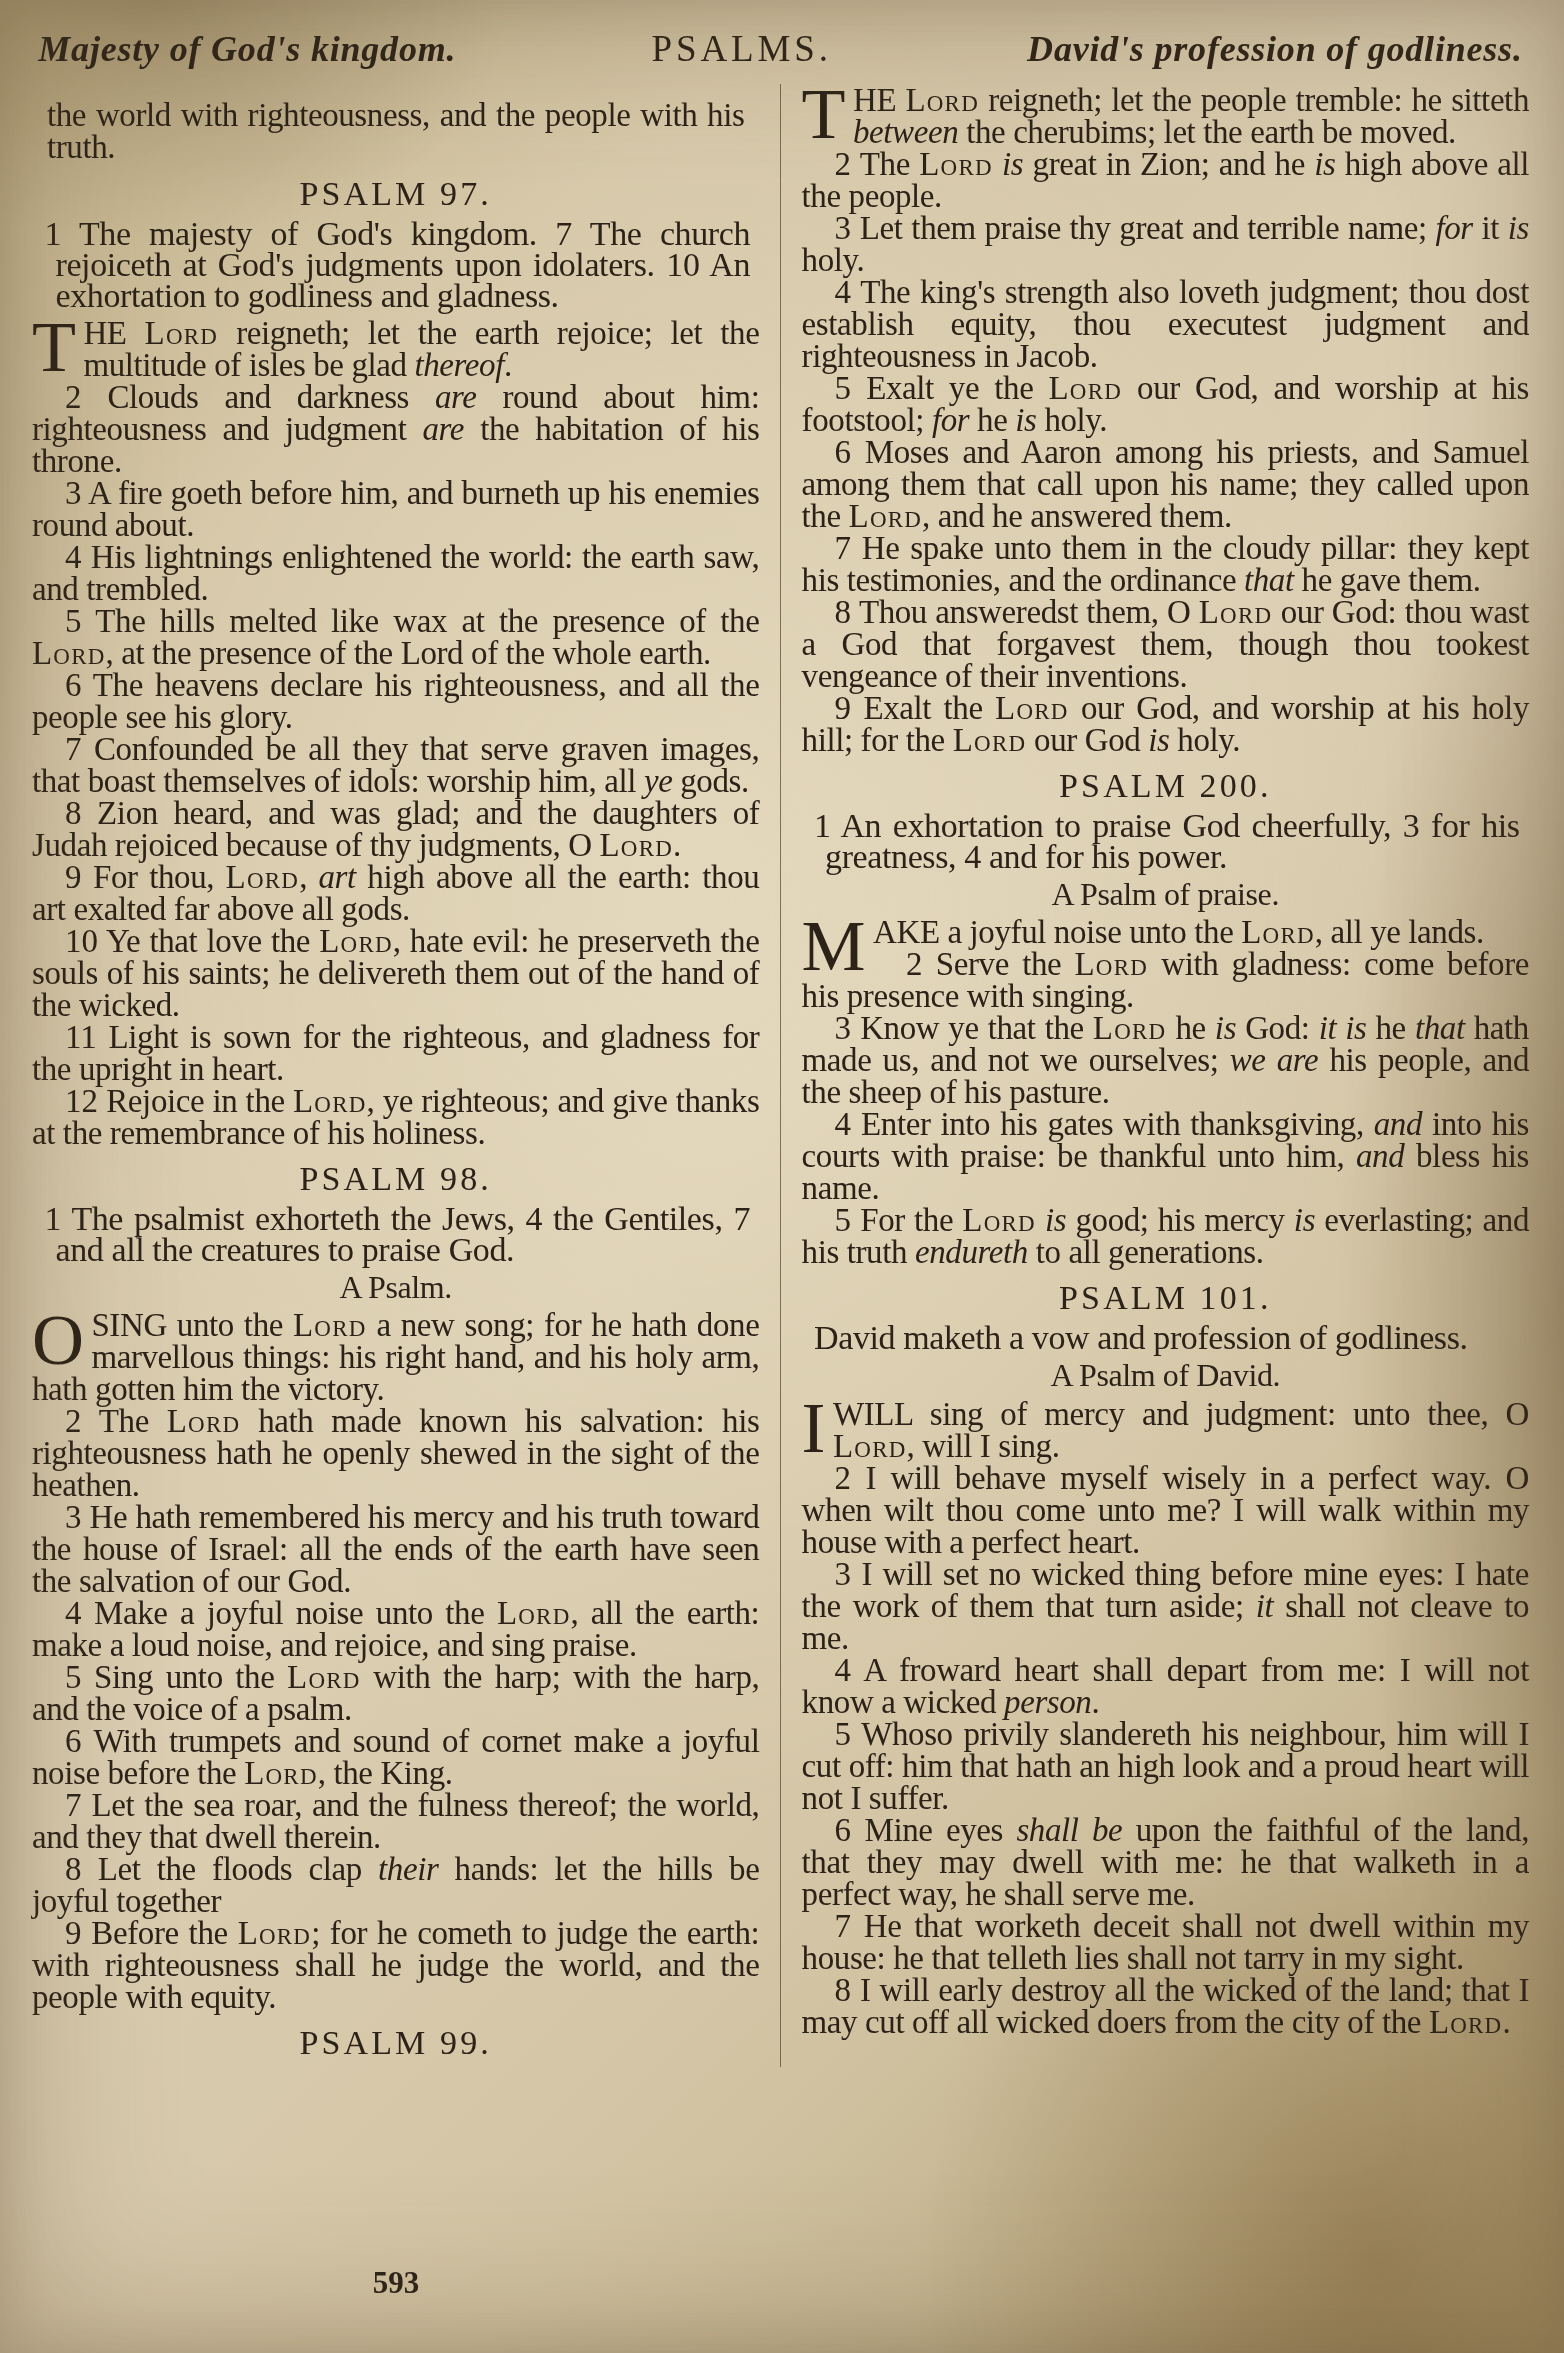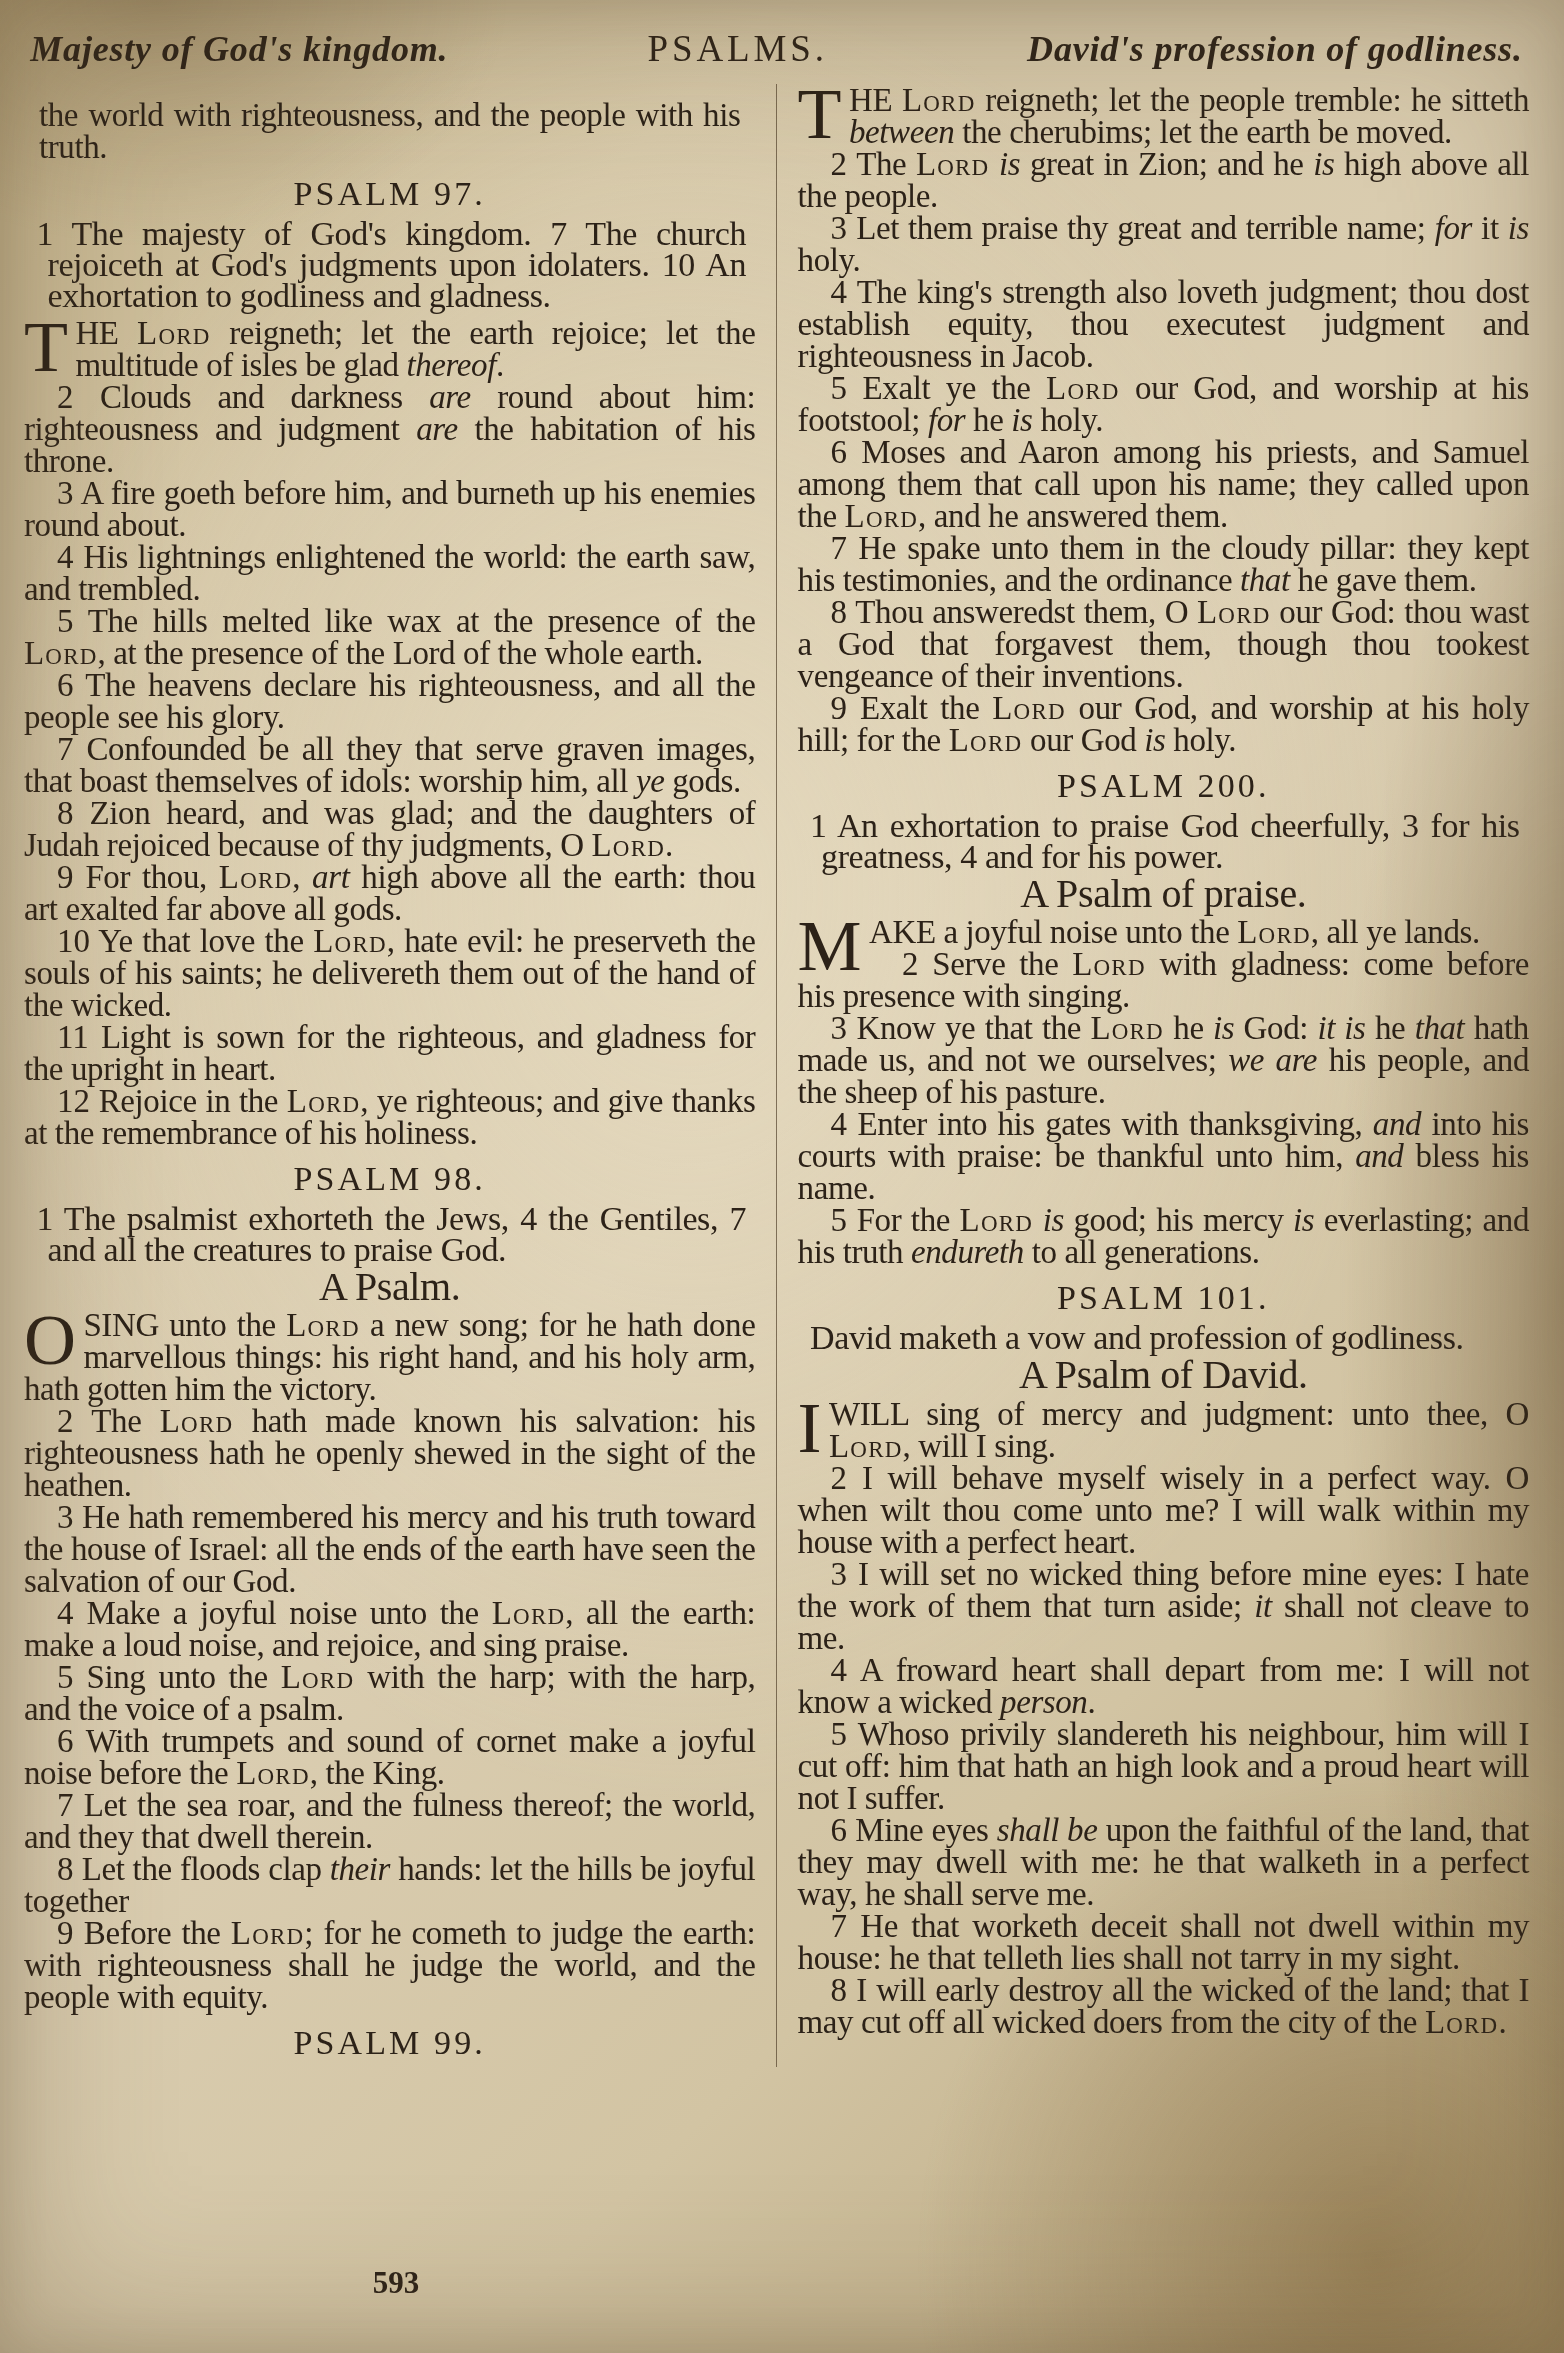--- a/index.html
+++ b/index.html
@@ -18,21 +18,21 @@
       radial-gradient(ellipse 18% 45% at 100% 55%, rgba(110,85,50,0.38), rgba(110,85,50,0) 80%),
       radial-gradient(ellipse 30% 14% at 10% 0%, rgba(100,78,46,0.30), rgba(100,78,46,0) 75%),
       radial-gradient(ellipse 65% 55% at 44% 38%, rgba(236,226,200,0.55), rgba(236,226,200,0) 70%),
       linear-gradient(135deg, #c2b189 0%, #d4c6a6 20%, #dbceb2 48%, #d2c4a3 72%, #b5a279 100%);
   }
   .page {
     position: relative;
     width: 100%;
     height: 100%;
     box-sizing: border-box;
-    padding: 27px 36px 0 24px;
+    padding: 27px 36px 0 32px;
     border-radius: 7px;
   }
   .page::after {
     content: "";
     position: absolute;
     inset: 0;
     pointer-events: none;
     box-shadow:
       inset 0 0 149px 23.5px rgba(96,74,43,0.32),
       inset 0 0 43px 6.3px rgba(96,74,43,0.16);
@@ -97,21 +97,21 @@
     line-height: 31px;
     margin: 0 0 6.3px 0;
     padding: 0 9.4px 0 23.5px;
     text-indent: -11px;
     text-align: justify;
   }
   .subtitle {
     text-align: center;
     text-indent: 0;
     margin: 1.6px 0 6.3px 0;
-    font-size: 40px;
+    font-size: 32px;
   }
   .dropcap {
     float: left;
     font-size: 72px;
     line-height: 55px;
     padding: 3.1px 7.8px 0 0;
   }
   .sc {
     font-variant: small-caps;
     letter-spacing: 1.2px;

